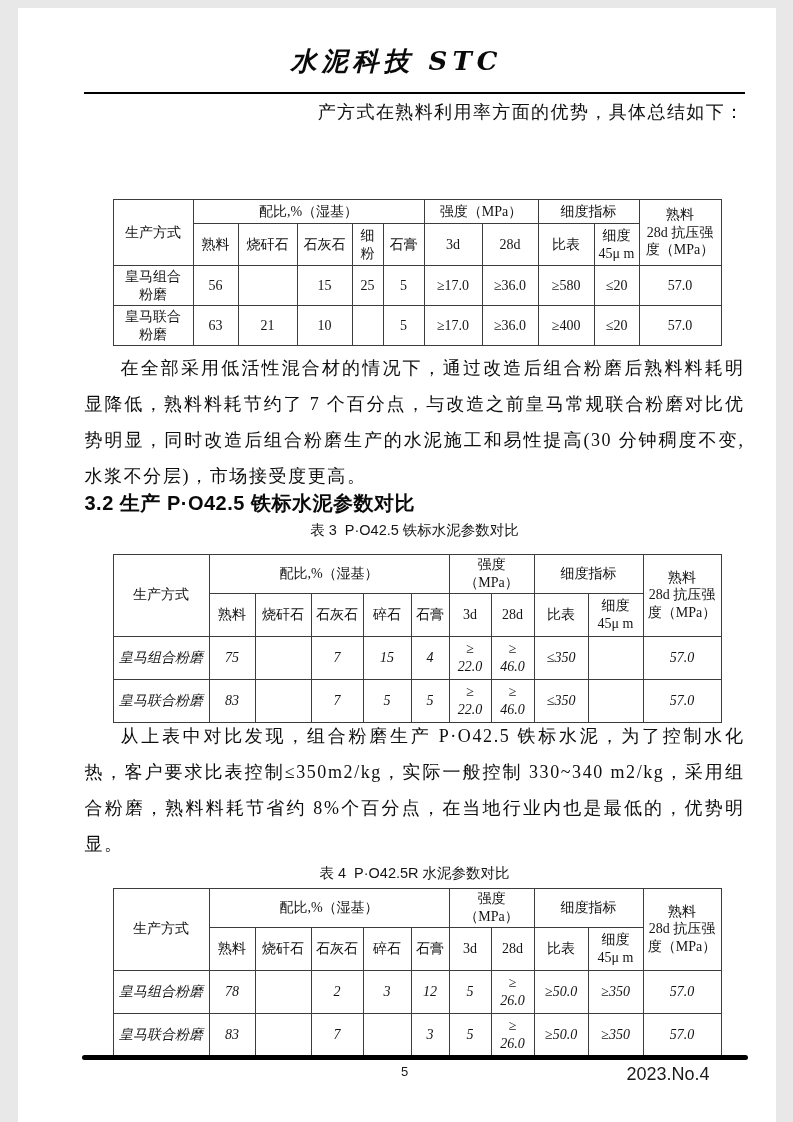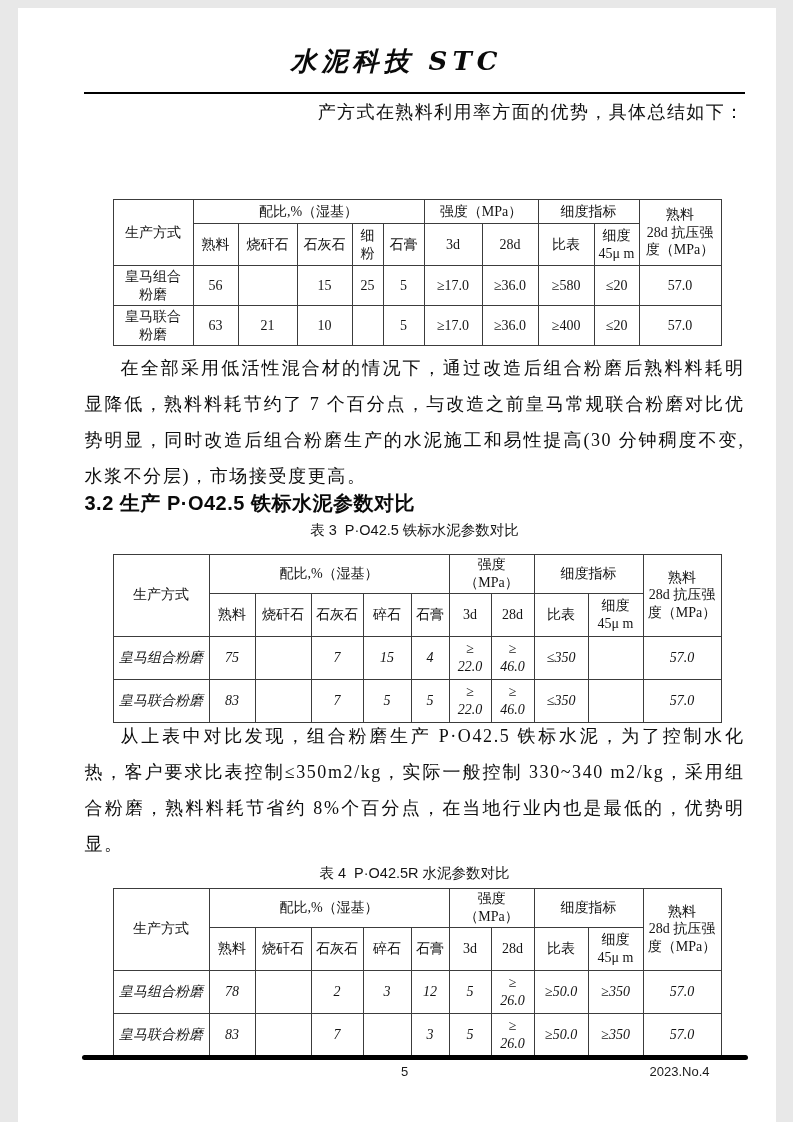--- a/index.html
+++ b/index.html
@@ -57,21 +57,21 @@
   }
   #para-1{top:342px;}
   #para-2{top:710px;}
   .footer-rule{position:absolute;top:1047px;left:64px;width:666px;height:5px;background:#000;border-radius:3px;}
   .footer-page{
     position:absolute;top:1056px;left:67px;width:640px;text-align:center;
     font-family:"Liberation Sans","DejaVu Sans",sans-serif;font-size:13px;color:#1a1a1a;
   }
   .footer-issue{
     position:absolute;top:1056px;right:66px;
-    font-family:"Liberation Sans","DejaVu Sans",sans-serif;font-size:13px;color:#1a1a1a;
+    font-family:"Liberation Sans","DejaVu Sans",sans-serif;font-size:18px;color:#1a1a1a;
   }
 </style>
 </head>
 <body>
 
 <div class="page">
 
   <div class="journal-title">水泥科技 STC</div>
   <div class="top-rule"></div>
 

